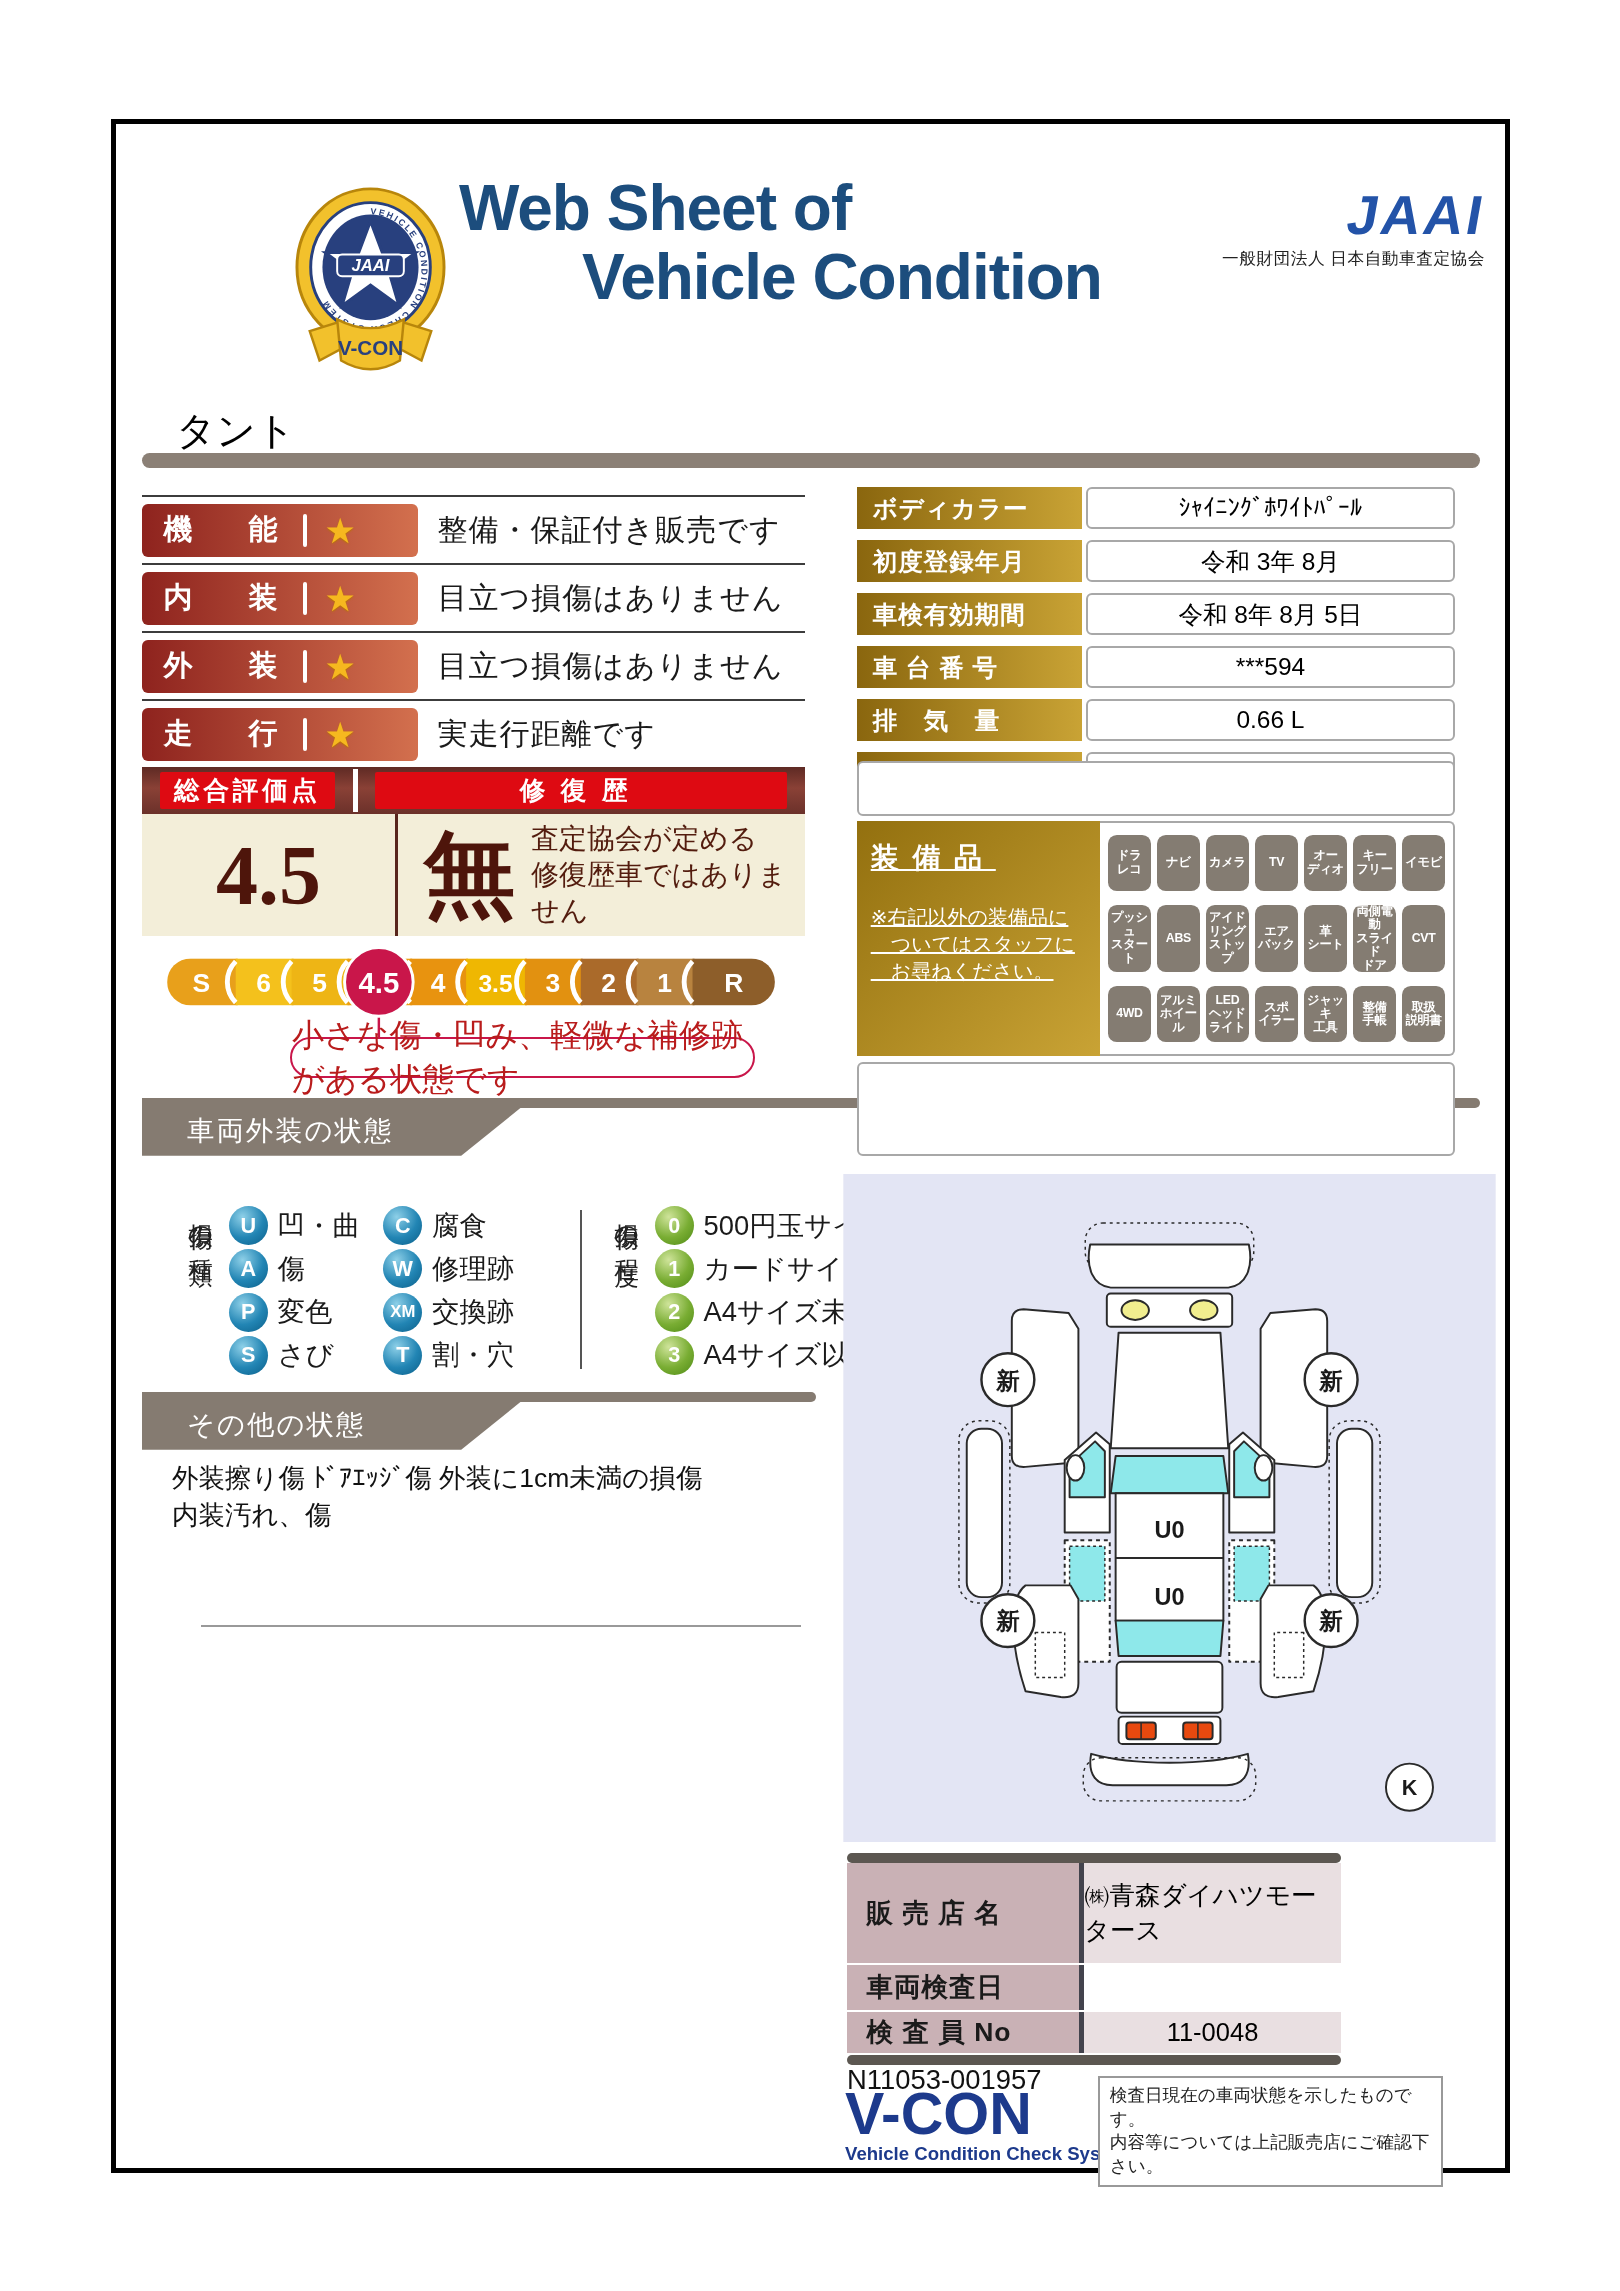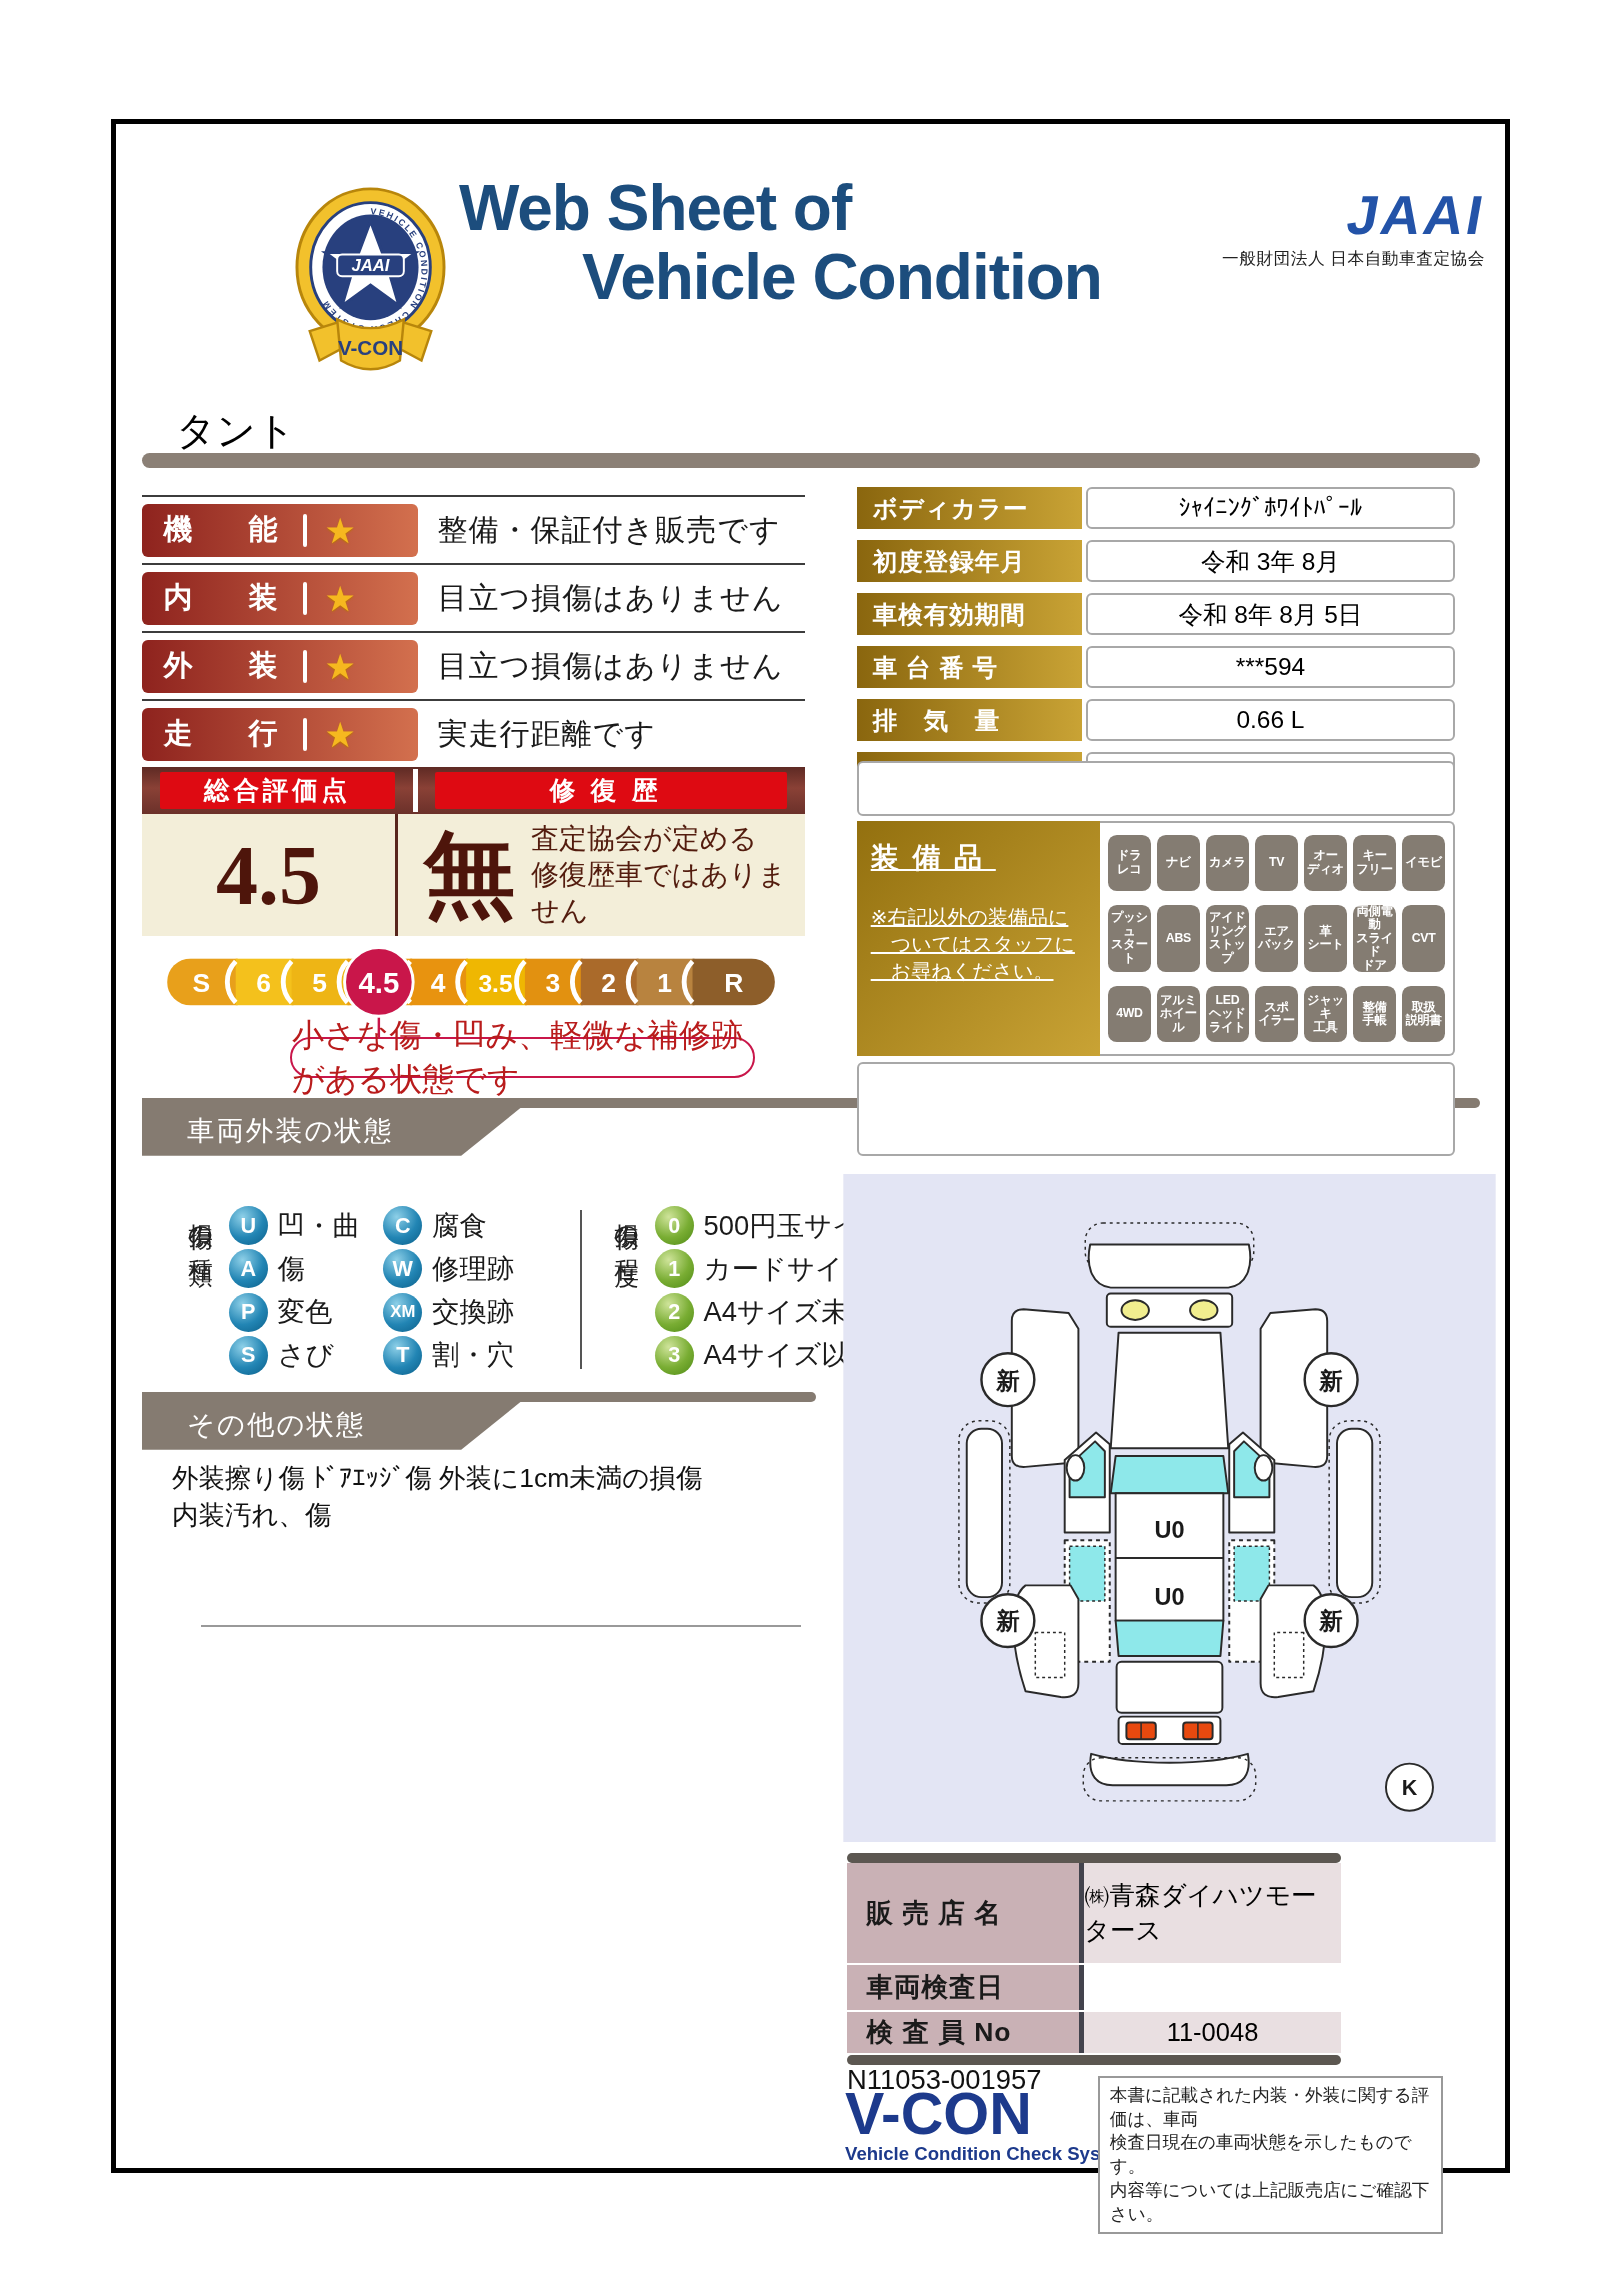--- a/index.html
+++ b/index.html
@@ -23,21 +23,21 @@
   .r-badge{width:276px;height:53px;border-radius:5.9px;background:linear-gradient(90deg,#8e231e,#d3704e);
            display:flex;align-items:center;color:#fff;padding:0 21.6px;box-sizing:border-box;}
   .r-label{width:114px;display:flex;justify-content:space-between;font-size:29px;font-weight:bold;}
   .r-div{width:3.9px;height:33px;background:#fff;border-radius:2px;margin:0 17.6px 0 25.5px;}
   .r-star{font-size:35px;color:#f6b81f;text-shadow:0 1px 2px #b87700;line-height:1;}
   .r-caption{font-size:30px;margin-left:19.6px;letter-spacing:1px;color:#1a1a1a;}
 
   
   .overall{position:absolute;left:142px;top:767px;width:663px;}
   .ov-header{height:47px;display:flex;background:linear-gradient(180deg,#5e2a24,#8a4136 45%,#6b312a);}
-  .ov-h-left{width:271px;position:relative;display:flex;align-items:center;justify-content:center;text-align:right;}
+  .ov-h-left{width:211px;position:relative;display:flex;align-items:center;justify-content:center;text-align:right;}
   .ov-h-right{flex:1;position:relative;display:flex;align-items:center;justify-content:center;}
   .red-patch{position:absolute;top:4.9px;bottom:4.9px;left:17.6px;right:17.6px;background:#de0a12;border-radius:2px;}
   .ov-h-text{position:relative;color:#fff;font-size:25.5px;font-weight:bold;letter-spacing:3.9px;}
   .ov-h-right .ov-h-text{letter-spacing:15.7px;}
   .ov-h-div{width:4.9px;background:#fff;margin:2px 0;}
   .ov-body{height:122px;background:#f3eed9;display:flex;}
   .ov-score{width:253px;display:flex;align-items:center;justify-content:center;
             font-family:"Liberation Serif","DejaVu Serif",serif;font-size:84px;font-weight:bold;color:#4e150b;}
   .ov-b-div{width:2.9px;background:#58251c;}
   .ov-right{flex:1;display:flex;align-items:center;padding-left:25.5px;gap:15.7px;}
@@ -517,18 +517,17 @@
           <div class="dl-value">11-0048</div>
         </div>
       </div>
     <div class="bar"></div>
   </div>
 
   <div class="serial">N11053-001957</div>
   <div class="vcon-logo">V-CON</div>
   <div class="vcon-sub">Vehicle Condition Check System</div>
   <div class="disclaimer" id="disclaimer">
-      <div>本書に記載された内装・外装に関する評価は、車両</div>
       <div>検査日現在の車両状態を示したものです。</div>
       <div>内容等については上記販売店にご確認下さい。</div>
     </div>
 </div>
 
 
 </body></html>

